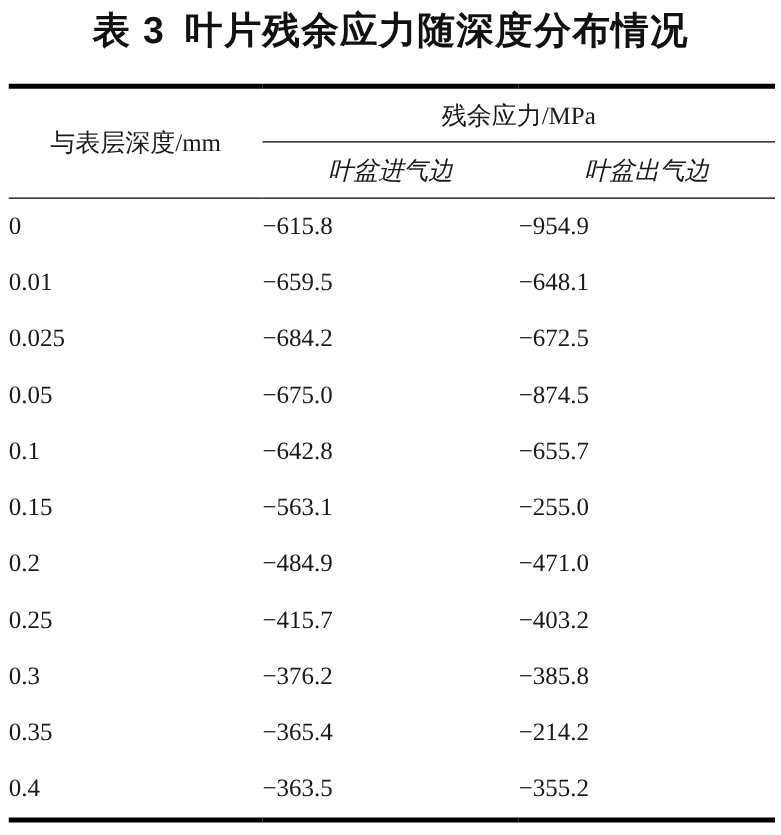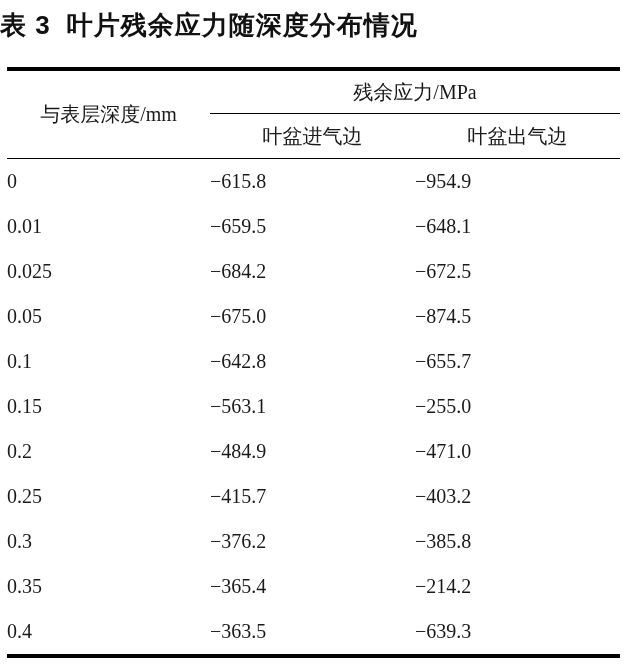--- a/index.html
+++ b/index.html
@@ -5,24 +5,24 @@
   html, body {
     margin: 0; padding: 0; background: #ffffff;
   }
   body {
     width: 625px; height: 668px; overflow: hidden;
     font-family: "Liberation Serif", "DejaVu Serif", serif;
     color: #1a1a1a;
   }
   .page-title {
     margin: 10px 0 0 0;
-    text-align: left;
+    text-align: center;
     font-family: "Liberation Sans", "DejaVu Sans", sans-serif;
     font-weight: 700;
-    font-size: 26px;
+    font-size: 30px;
     line-height: 30px;
     color: #111111;
     letter-spacing: 1px;
   }
   .page-title .title-gap { display: inline-block; width: 16px; }
   table.data-table {
     border-collapse: collapse;
     table-layout: fixed;
     width: 613px;
     margin: 27px 0 0 7px;
@@ -30,21 +30,21 @@
     border-bottom: 4px solid #000000;
   }
   table.data-table th, table.data-table td {
     font-weight: 400;
     vertical-align: middle;
     padding: 0;
     font-size: 20px;
     color: #1a1a1a;
   }
   tr.group-row th { height: 42px; }
-  tr.sub-row th { height: 44px; }
+  tr.sub-row th { height: 44px; font-style: italic; }
   th.depth-header { border-bottom: 1.5px solid #000000; }
   th.stress-group-header { border-bottom: 1.5px solid #000000; }
   tr.sub-row th.sub-header { border-bottom: 1.5px solid #000000; }
   tbody td { height: 45px; }
 </style>
 </head>
 <body>
 
 <div class="page-title">
   <span>表 3</span><span class="title-gap"></span><span>叶片残余应力随深度分布情况</span>
@@ -113,16 +113,16 @@
       <td>−385.8</td>
     </tr>
     <tr>
       <td>0.35</td>
       <td>−365.4</td>
       <td>−214.2</td>
     </tr>
     <tr>
       <td>0.4</td>
       <td>−363.5</td>
-      <td>−639.3</td>
+      <td>−355.2</td>
     </tr>
   </tbody>
 </table>
 
 </body></html>

